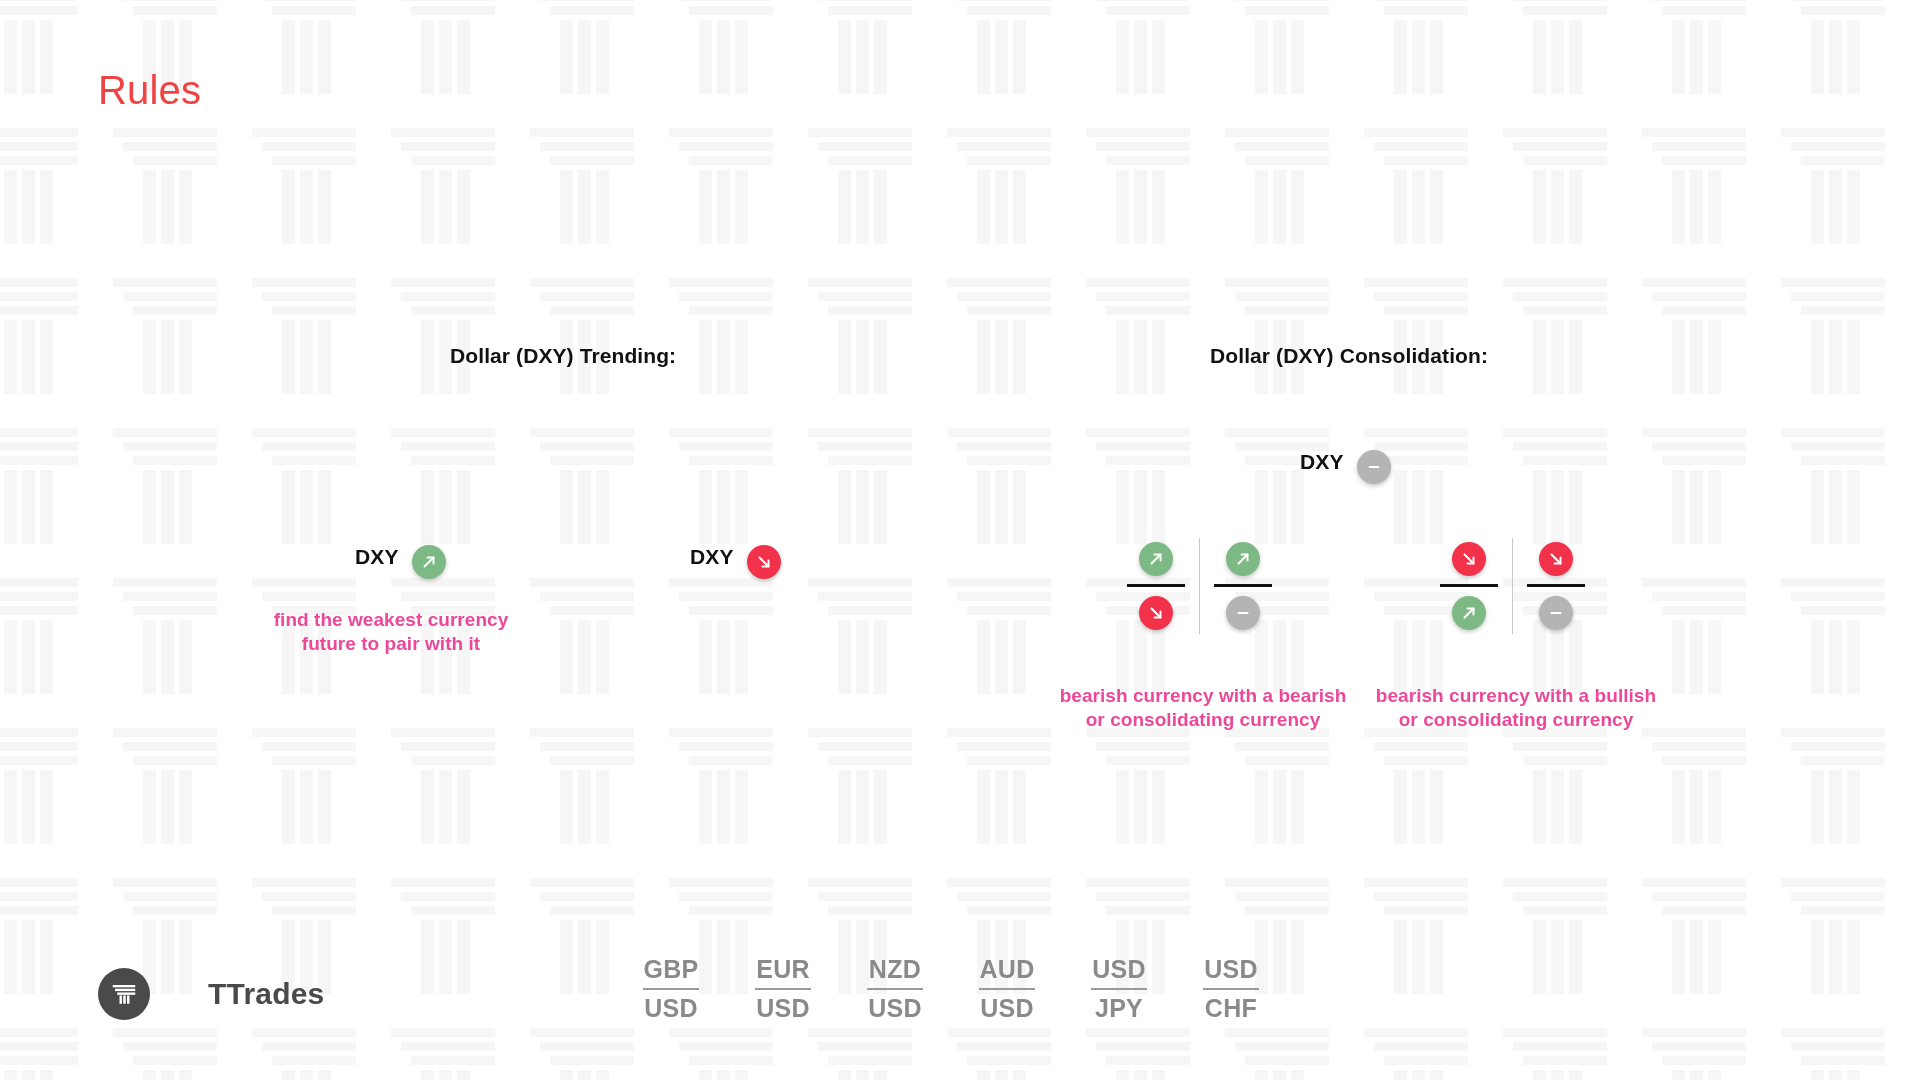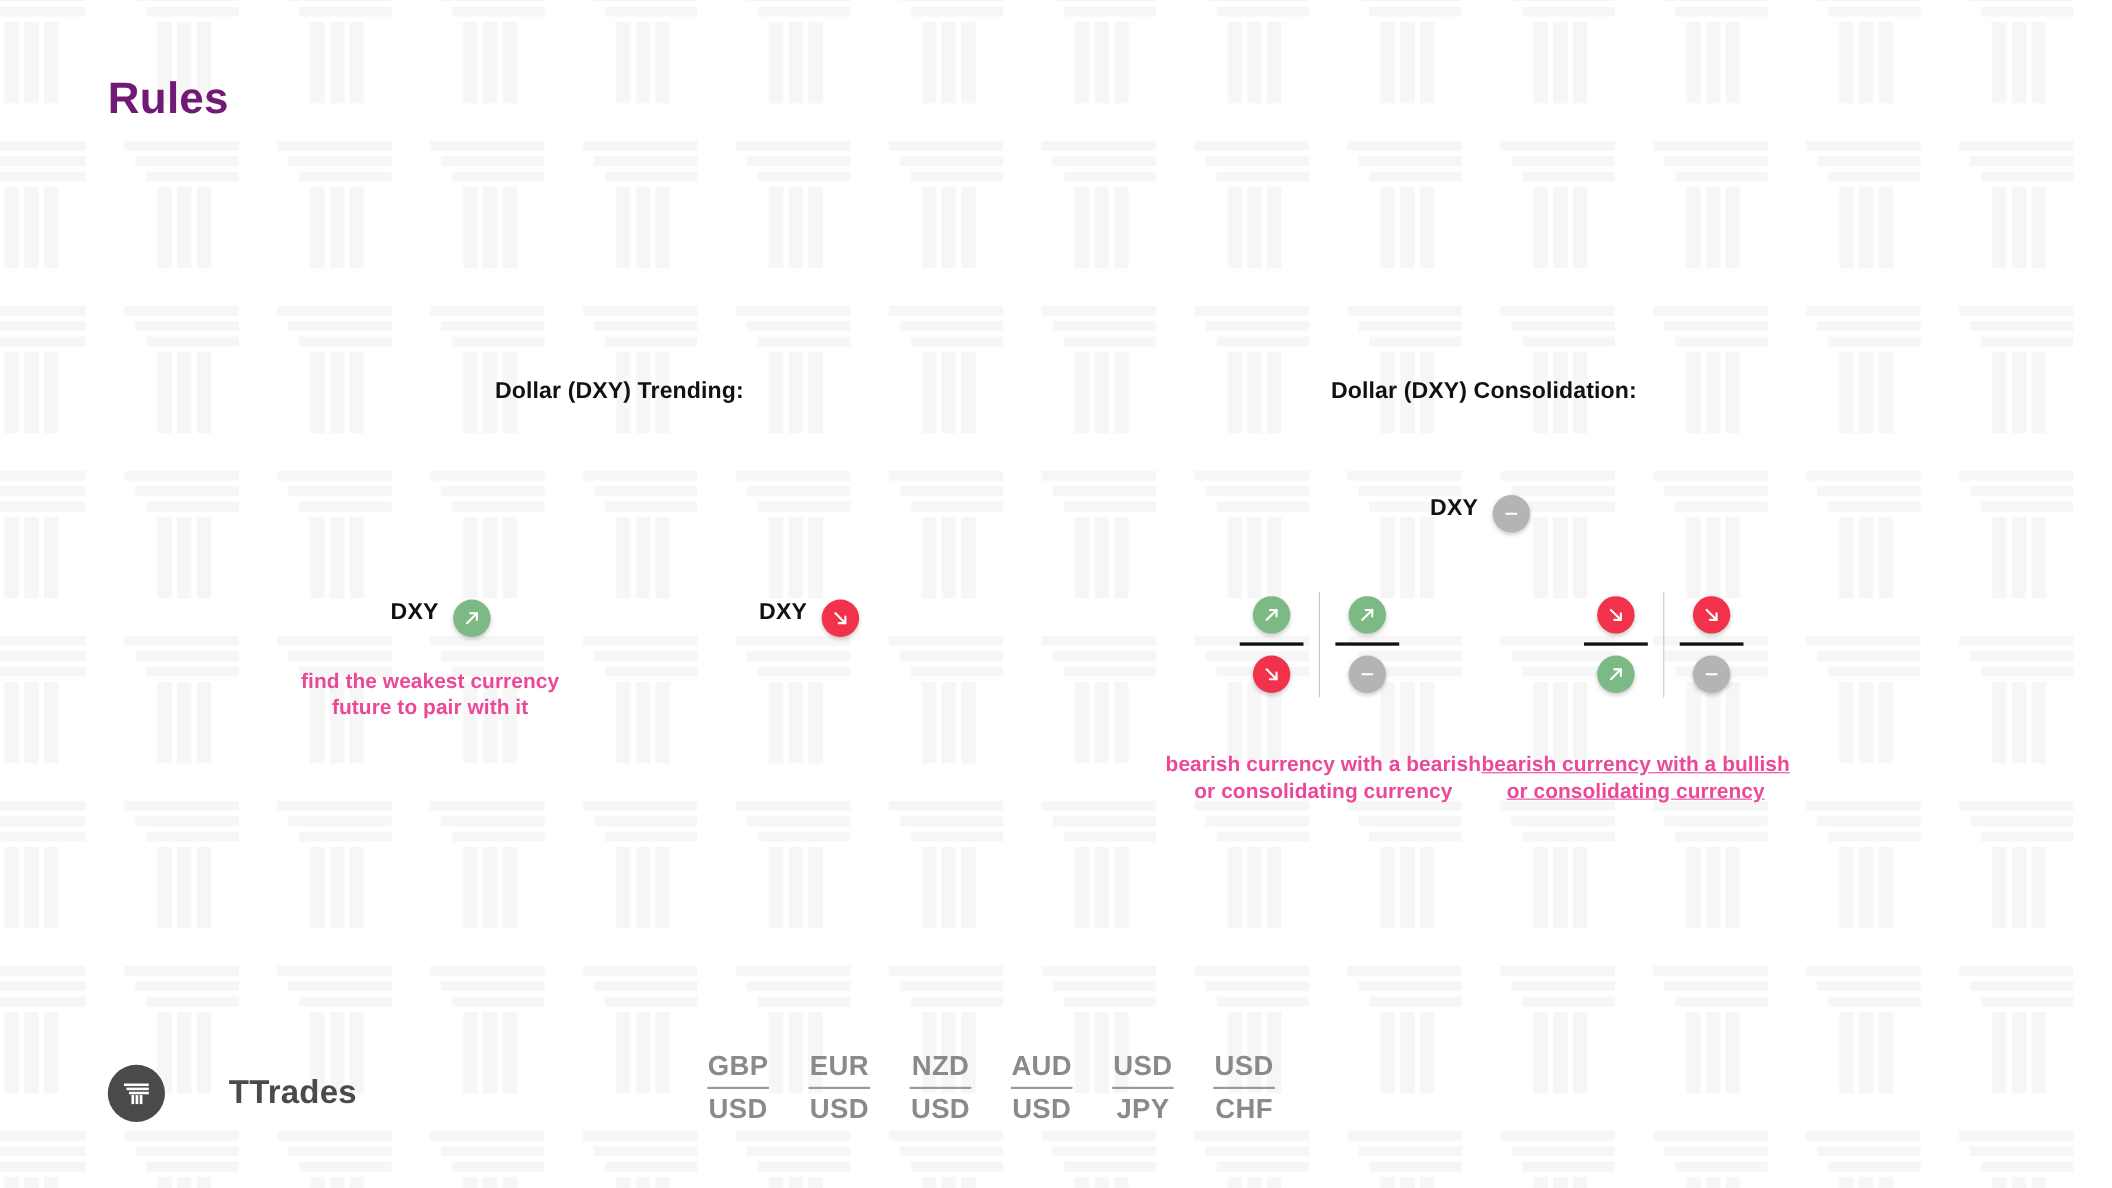--- a/index.html
+++ b/index.html
@@ -17,21 +17,21 @@
     position: absolute; inset: 0;
     pointer-events: none;
     z-index: 0;
     opacity: 1;
   }
   #watermark svg { display:block; width:100%; height:100%; }
 
   
   .page-title {
     position: absolute; left: 98px; top: 68px;
-    font-size: 40px; font-weight: bold; color: #701a75;
+    font-size: 40px; font-weight: normal; color: #ef4444;
     letter-spacing: .2px; z-index: 5;
   }
 
   
   .section-heading {
     position: absolute; z-index: 5;
     font-size: 21px; font-weight: bold; color: #111111;
     white-space: nowrap; letter-spacing: .1px;
   }
   #head-trending      { left: 450px;  top: 344px; }
@@ -63,21 +63,21 @@
 
   
   .caption {
     position: absolute; z-index: 5;
     font-size: 19px; font-weight: bold; color: #ec4899;
     text-align: center; line-height: 1.28; letter-spacing: .05px;
   }
   #cap-weakest   { left: 246px; top: 608px; width: 290px; }
   #cap-strongest { left: 578px; top: 608px; width: 290px; }
   #cap-bullish   { left: 1058px; top: 684px; width: 290px; }
-  #cap-bearish   { left: 1342px; top: 684px; width: 290px; text-decoration: underline; }
+  #cap-bearish   { left: 1371px; top: 684px; width: 290px; }
 
   
   .frac-cluster {
     position: absolute; z-index: 5;
     display: flex; align-items: center;
   }
   #cluster-bullish { left: 1115px; top: 538px; }
   #cluster-bearish { left: 1428px; top: 538px; }
 
   .fraction {
@@ -102,21 +102,21 @@
     width: 52px; height: 52px; border-radius: 50%;
     background: #4a4a4a;
     display: flex; align-items: center; justify-content: center;
   }
   .logo-text {
     font-size: 30px; font-weight: bold; color: #4a4a4a; letter-spacing: .2px; margin-left: 44px;
   }
 
   #pairs-row {
     position: absolute; left: 640px; top: 955px; z-index: 5;
-    display: flex; align-items: flex-start; gap: 30px;
+    display: flex; align-items: flex-start; gap: 50px;
   }
   .pair {
     display: flex; flex-direction: column; align-items: center;
     width: 62px;
   }
   .pair-top, .pair-bottom {
     font-size: 25px; font-weight: bold; color: #8a8a8a;
     line-height: 1.18; letter-spacing: .3px;
   }
   .pair-bar {

